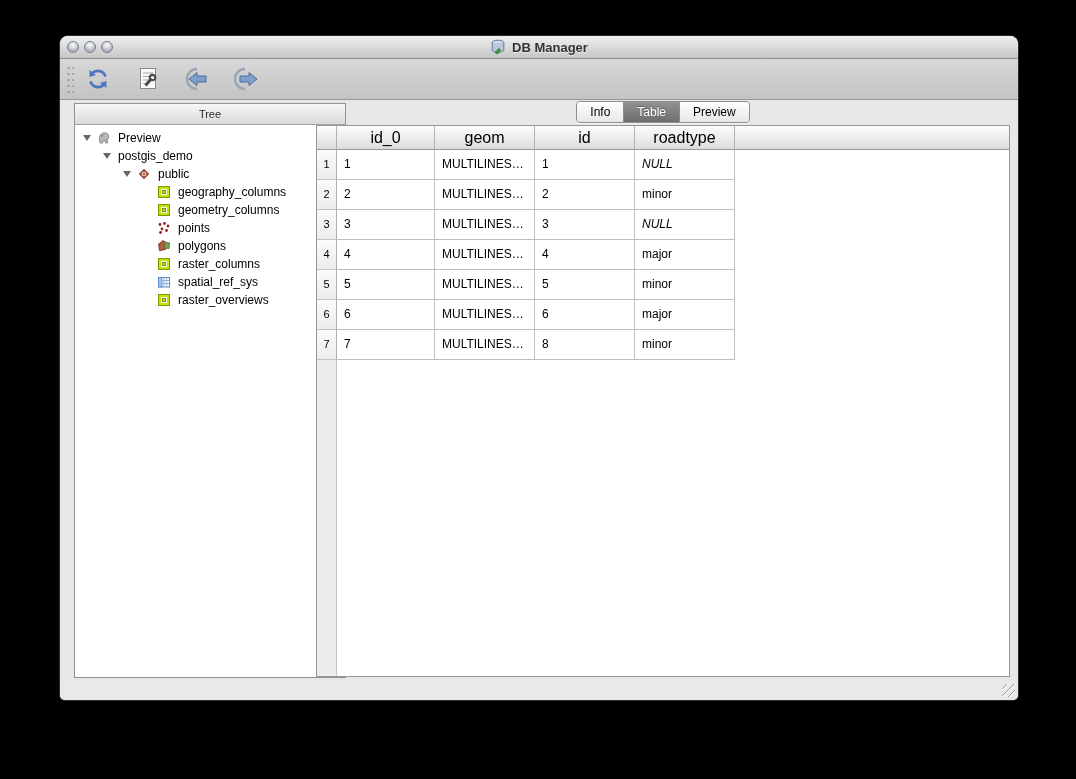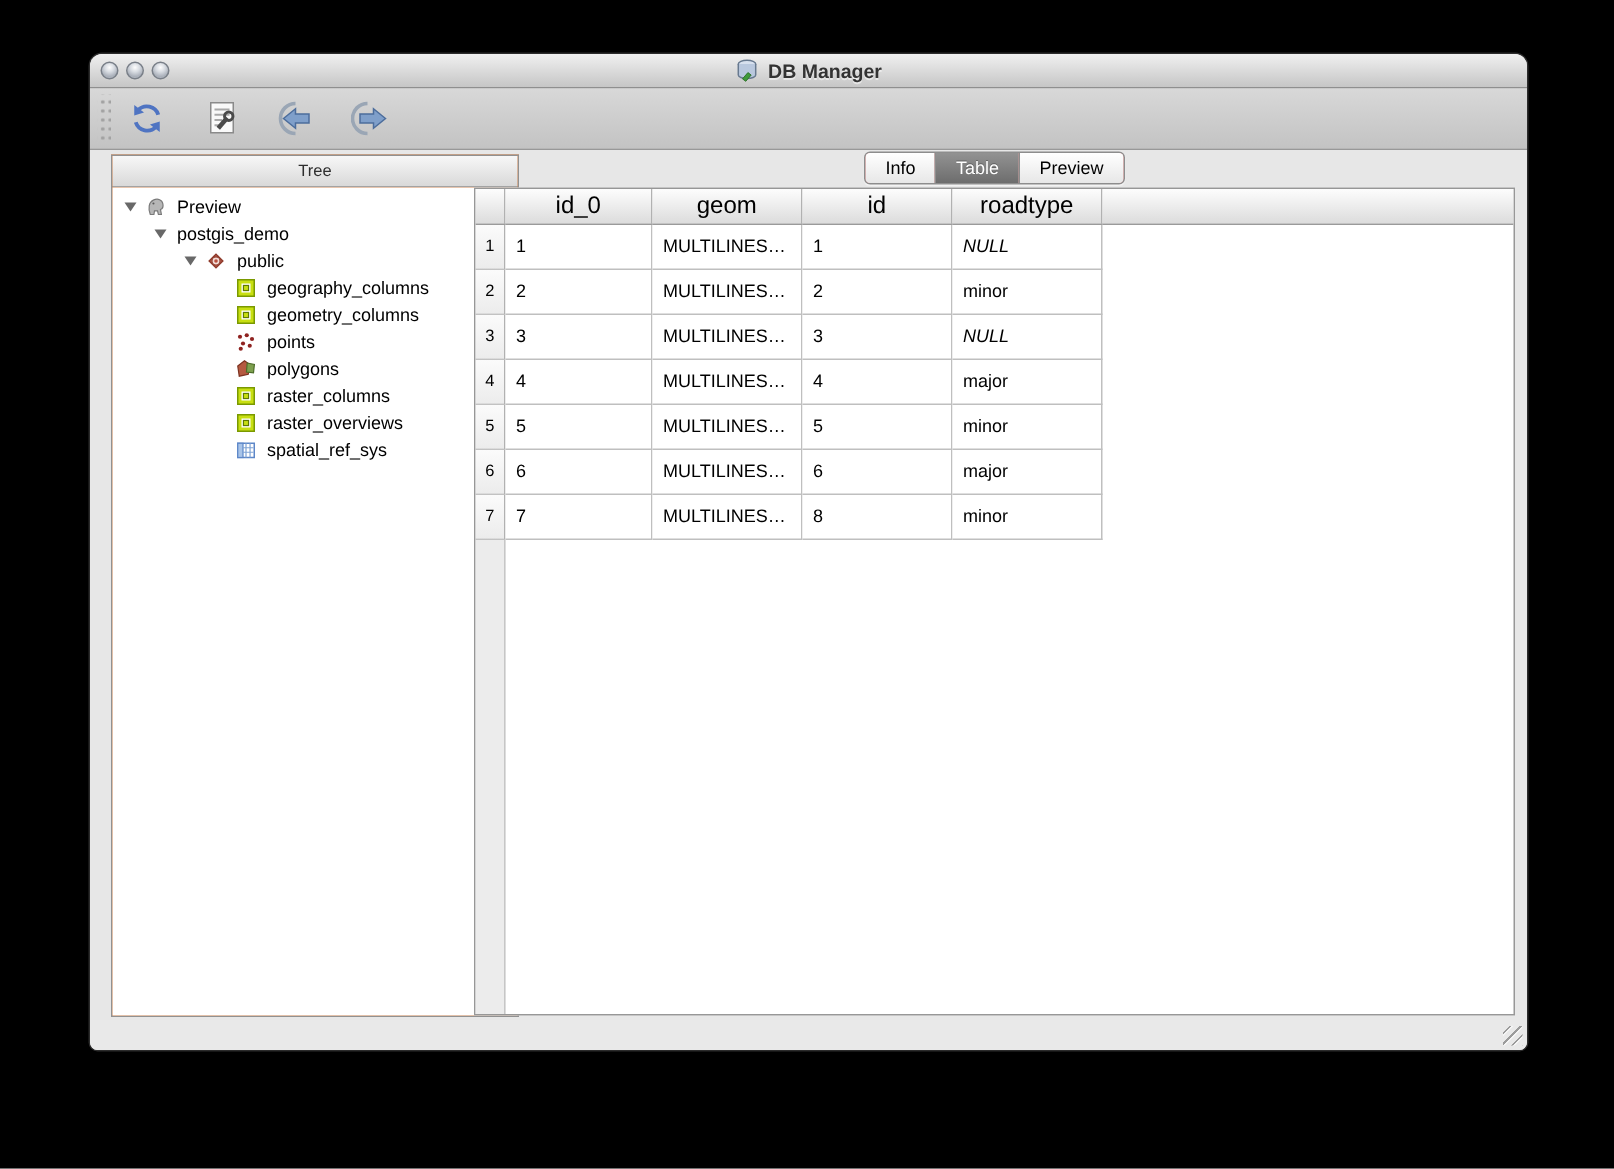--- a/index.html
+++ b/index.html
@@ -254,39 +254,39 @@
             <span class="icon-slot"><svg width="16" height="16" viewBox="0 0 16 16">
                 <rect x="2.5" y="2.5" width="11" height="11" fill="#c8df12" stroke="#7a9900"></rect>
                 <rect x="5" y="5" width="6" height="6" fill="#ffffff"></rect>
                 <rect x="6.3" y="6.3" width="3.4" height="3.4" fill="#c8df12" stroke="#5f7a00" stroke-width="0.8"></rect>
               </svg></span>
             <span class="tree-label">raster_columns</span>
           </div>
           <div class="tree-row" style="padding-left: 63px;">
             <span class="arrow-slot"></span>
             <span class="icon-slot"><svg width="16" height="16" viewBox="0 0 16 16">
-                <rect x="2.5" y="2.5" width="11" height="11" fill="#c8df12" stroke="#7a9900"></rect>
-                <rect x="5" y="5" width="6" height="6" fill="#ffffff"></rect>
-                <rect x="6.3" y="6.3" width="3.4" height="3.4" fill="#c8df12" stroke="#5f7a00" stroke-width="0.8"></rect>
-              </svg></span>
-            <span class="tree-label">raster_overviews</span>
-          </div>
-          <div class="tree-row" style="padding-left: 63px;">
-            <span class="arrow-slot"></span>
-            <span class="icon-slot"><svg width="16" height="16" viewBox="0 0 16 16">
                 <rect x="2.5" y="3.5" width="11" height="9.5" fill="#ffffff" stroke="#5d87c8"></rect>
                 <rect x="2.5" y="3.5" width="3.5" height="9.5" fill="#a8c4e8" stroke="#5d87c8" stroke-width="0.8"></rect>
                 <g stroke="#7fa3d4" stroke-width="0.8">
                   <line x1="6" y1="6.5" x2="13" y2="6.5"></line>
                   <line x1="6" y1="9.5" x2="13" y2="9.5"></line>
                   <line x1="8" y1="3.5" x2="8" y2="13"></line>
                   <line x1="10.7" y1="3.5" x2="10.7" y2="13"></line>
                 </g>
               </svg></span>
             <span class="tree-label">spatial_ref_sys</span>
+          </div>
+          <div class="tree-row" style="padding-left: 63px;">
+            <span class="arrow-slot"></span>
+            <span class="icon-slot"><svg width="16" height="16" viewBox="0 0 16 16">
+                <rect x="2.5" y="2.5" width="11" height="11" fill="#c8df12" stroke="#7a9900"></rect>
+                <rect x="5" y="5" width="6" height="6" fill="#ffffff"></rect>
+                <rect x="6.3" y="6.3" width="3.4" height="3.4" fill="#c8df12" stroke="#5f7a00" stroke-width="0.8"></rect>
+              </svg></span>
+            <span class="tree-label">raster_overviews</span>
           </div>
         </div>
     </div>
 
     <div class="tabs-row">
       <div class="segmented" id="tabs">
           <span class="tab">Info</span>
           <span class="tab active">Table</span>
           <span class="tab">Preview</span>
         </div>

